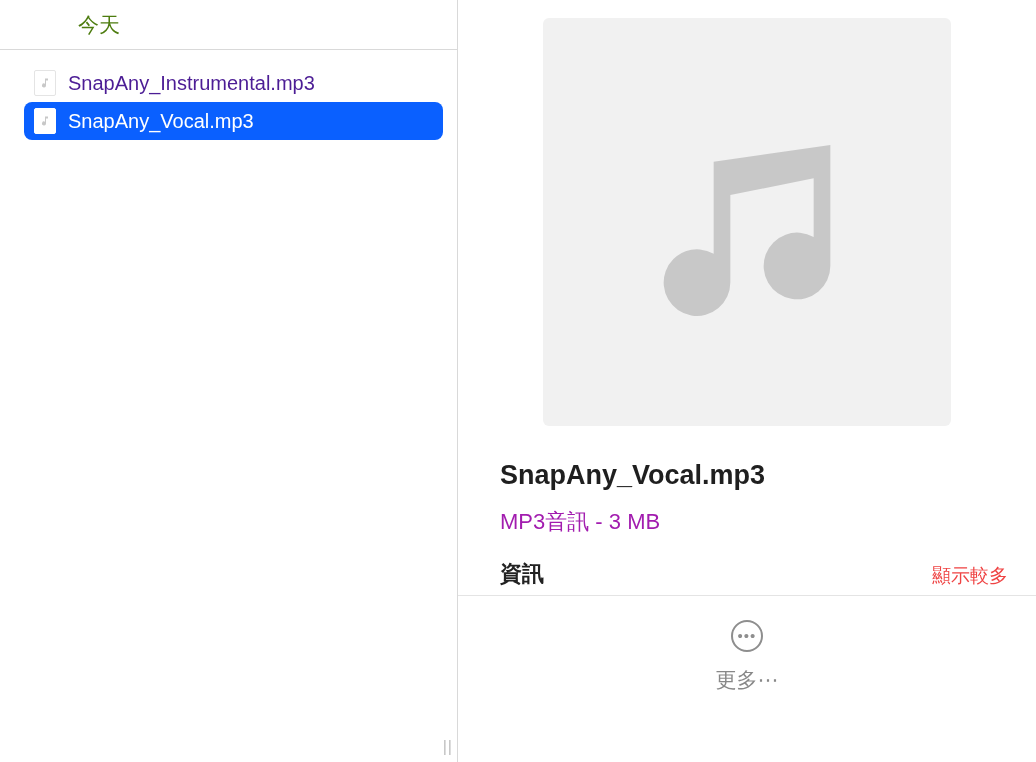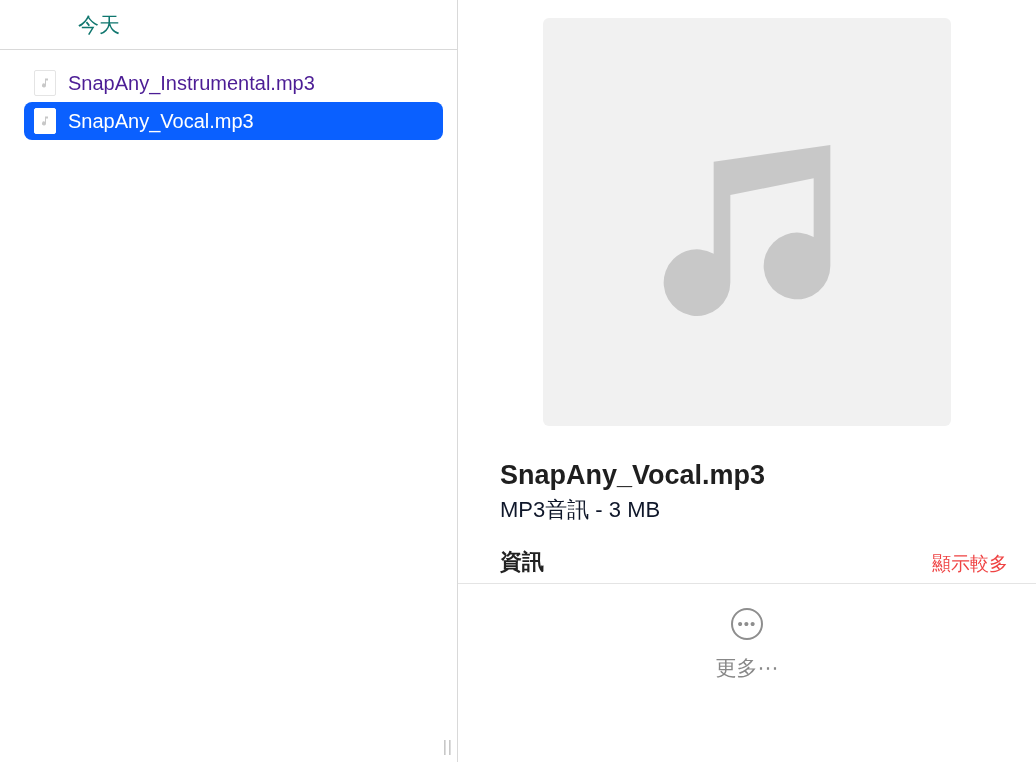--- a/index.html
+++ b/index.html
@@ -20,21 +20,21 @@
     display: flex;
     flex-direction: column;
     position: relative;
   }
   .list-header {
     height: 50px;
     border-bottom: 1px solid #d9d9d9;
     display: flex;
     align-items: center;
     padding-left: 78px;
-    color: #0f766e;
+    color: #4d7c0f;
     font-size: 21px;
     font-weight: 400;
   }
   .file-list {
     padding: 14px 14px 0 24px;
   }
   .file-row {
     display: flex;
     align-items: center;
     height: 38px;
@@ -103,22 +103,22 @@
   .preview-meta {
     padding: 34px 0 0 42px;
   }
   .preview-title {
     font-size: 27px;
     font-weight: 600;
     color: #1f1f1f;
   }
   .preview-sub {
     font-size: 22px;
-    color: #0f172a;
-    margin-top: 4px;
+    color: #a21caf;
+    margin-top: 16px;
   }
   .info-row {
     display: flex;
     justify-content: space-between;
     align-items: flex-end;
     padding: 22px 28px 6px 42px;
     border-bottom: 1px solid #e4e4e4;
   }
   .info-label {
     font-size: 22px;

